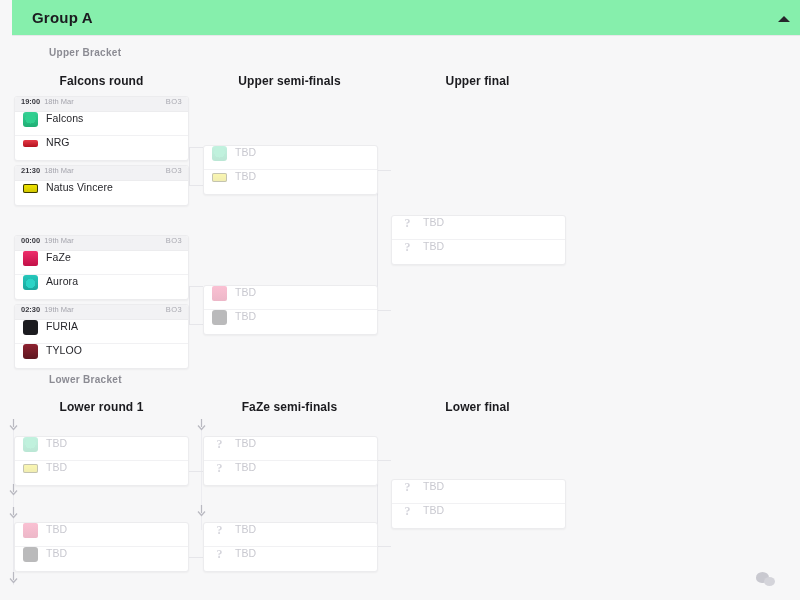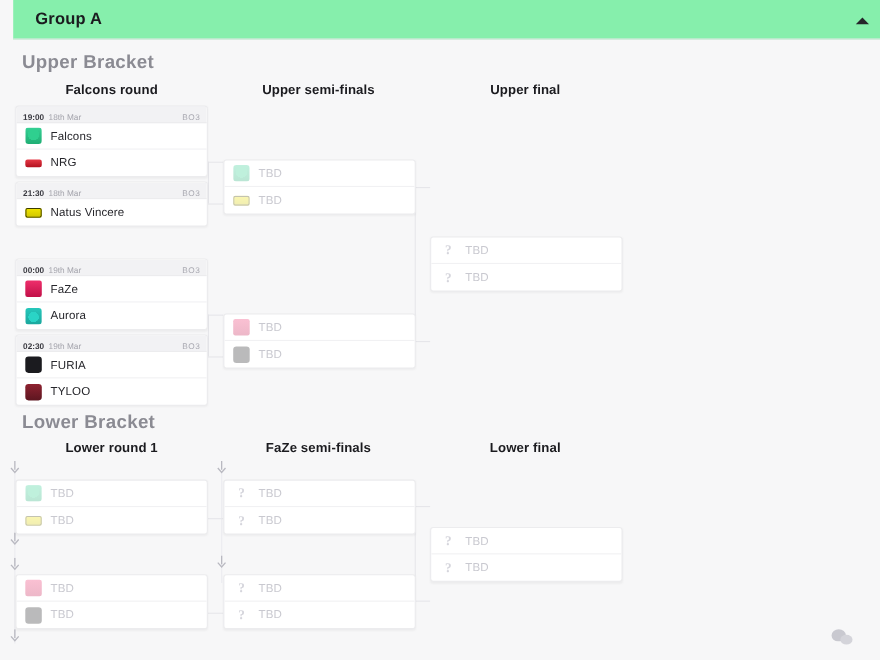--- a/index.html
+++ b/index.html
@@ -31,22 +31,23 @@
   .chev-up {
     width: 0; height: 0;
     border-left: 6px solid transparent;
     border-right: 6px solid transparent;
     border-bottom: 6px solid #26262b;
   }
 
   
   .section-label {
     position: absolute;
-    font-size: 17px; font-weight: bold; color: #8b8b93;
+    font-size: 10px; font-weight: bold; color: #8b8b93;
     letter-spacing: .3px;
+    margin-left: 29px;
   }
   .round-label {
     position: absolute;
     font-size: 12px; font-weight: bold; color: #1b1b1f;
     letter-spacing: .1px;
     text-align: center;
     width: 175px;
   }
 
   
@@ -56,33 +57,33 @@
     background: #ffffff;
     border: 1px solid #ececee;
     border-radius: 3px;
     box-shadow: 0 1px 2px rgba(0,0,0,.045);
     overflow: hidden;
   }
   .match-head {
     height: 15px;
     background: #f2f2f4;
     border-bottom: 1px solid #ececee;
-    display: flex; align-items: flex-end;
+    display: flex; align-items: flex-start;
     padding: 0 6px;
     font-size: 7.5px;
     color: #9a9aa2;
     white-space: nowrap;
   }
   .m-time { font-weight: bold; color: #3a3a41; margin-right: 4px; }
   .m-date { color: #a4a4ac; }
   .m-fmt { margin-left: auto; color: #a9a9b1; letter-spacing: .4px; }
 
   .team-row {
     height: 24px;
-    display: flex; align-items: center;
+    display: flex; align-items: flex-start;
     padding: 0 8px;
     border-bottom: 1px solid #f1f1f3;
   }
   .team-row:last-child { border-bottom: none; }
   .team-logo {
     width: 15px; height: 15px;
     margin-right: 8px;
     flex: 0 0 15px;
     position: relative;
   }

